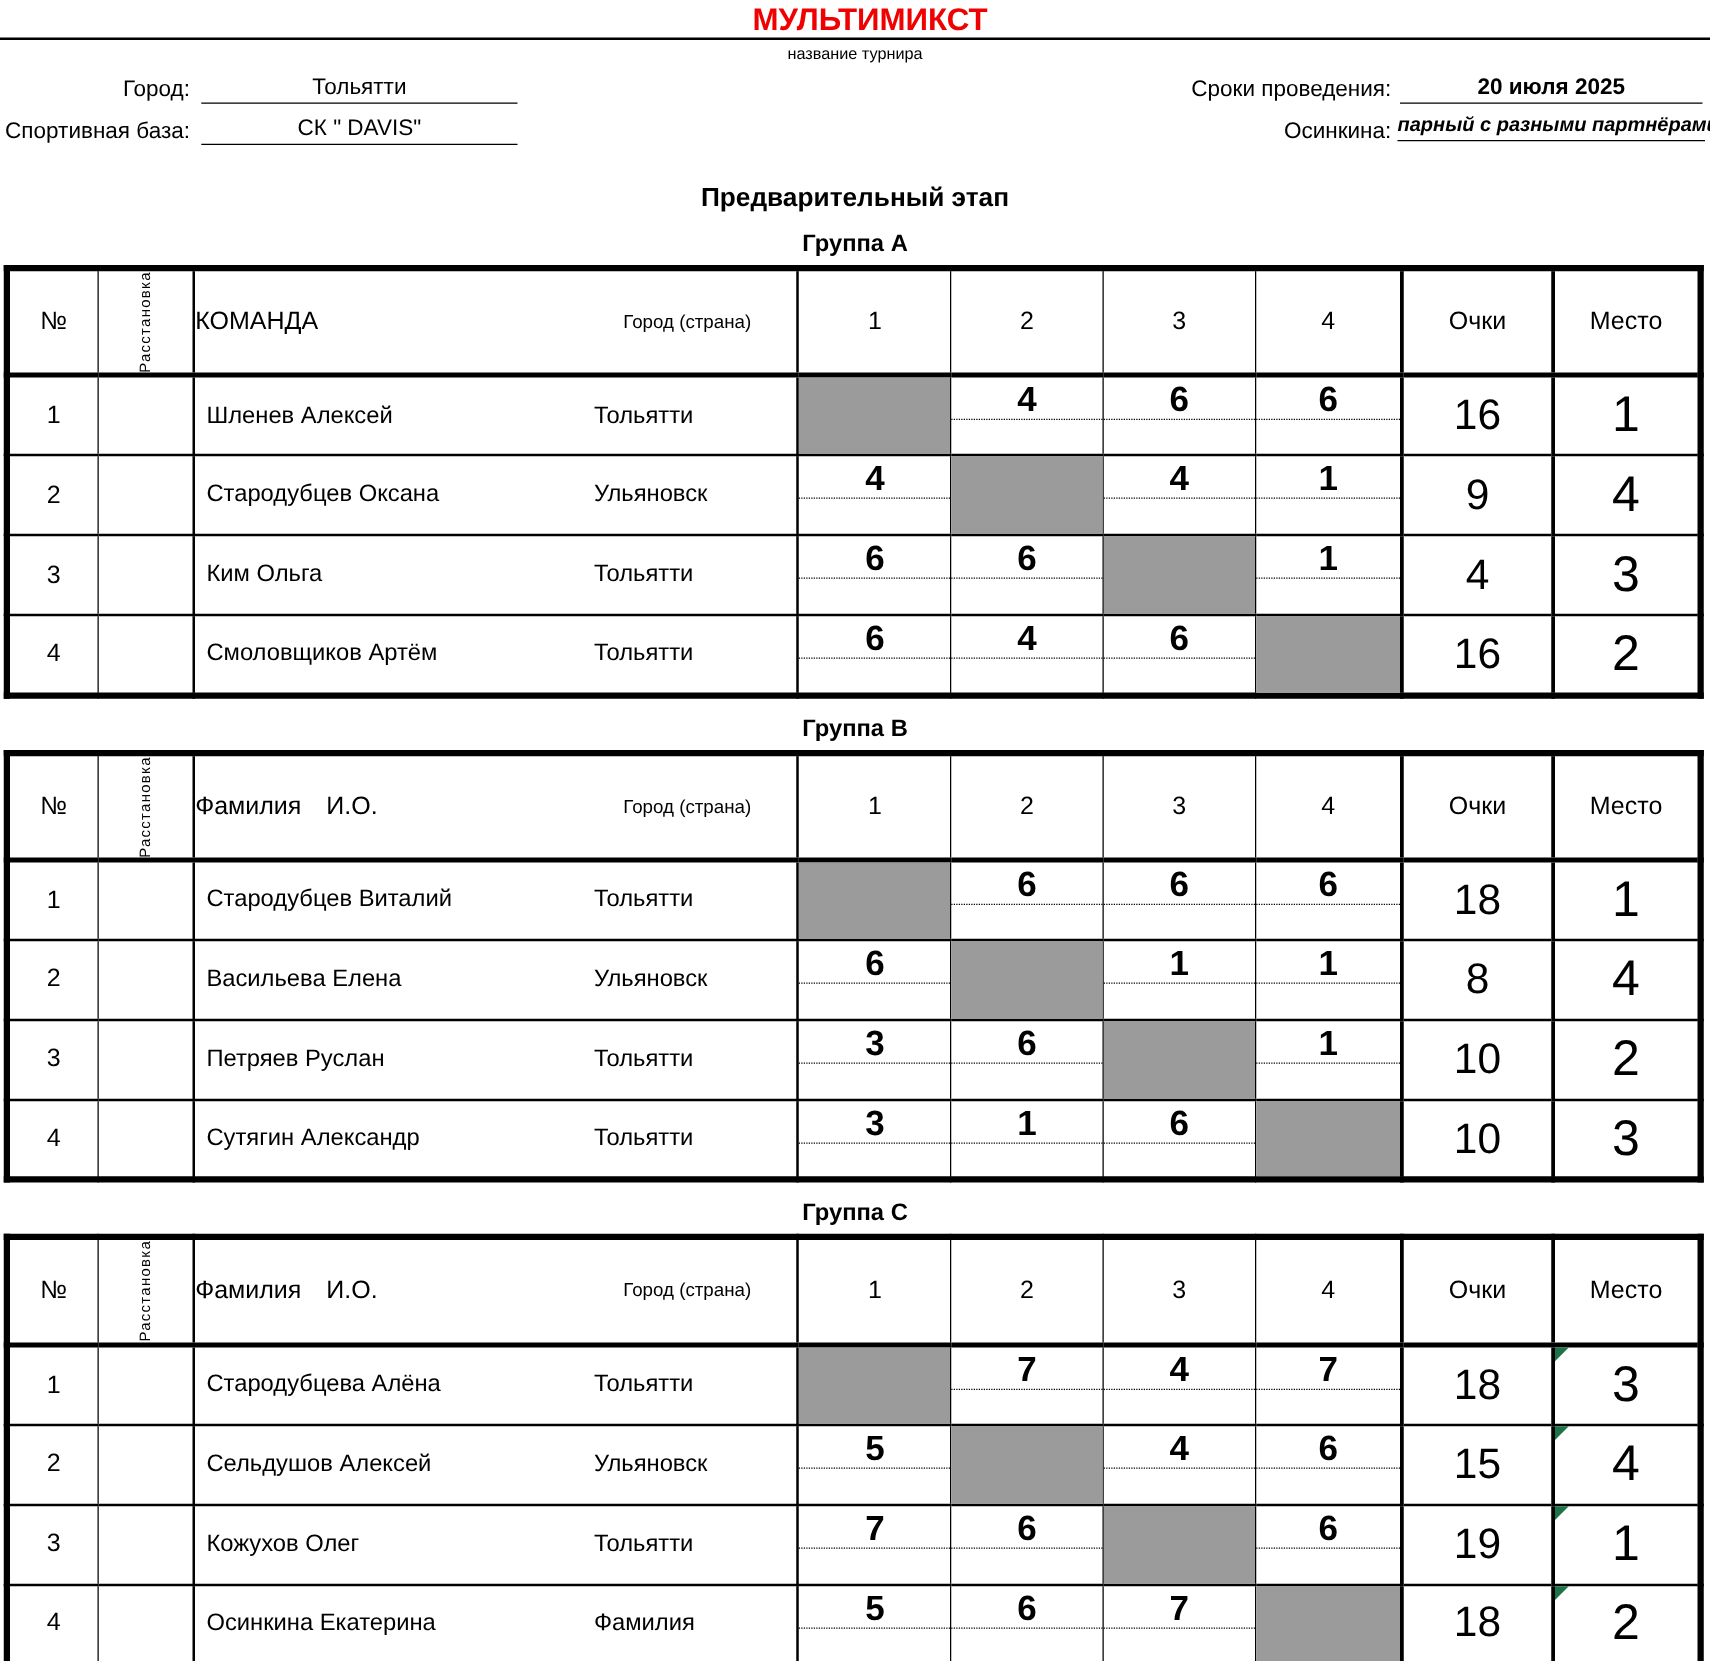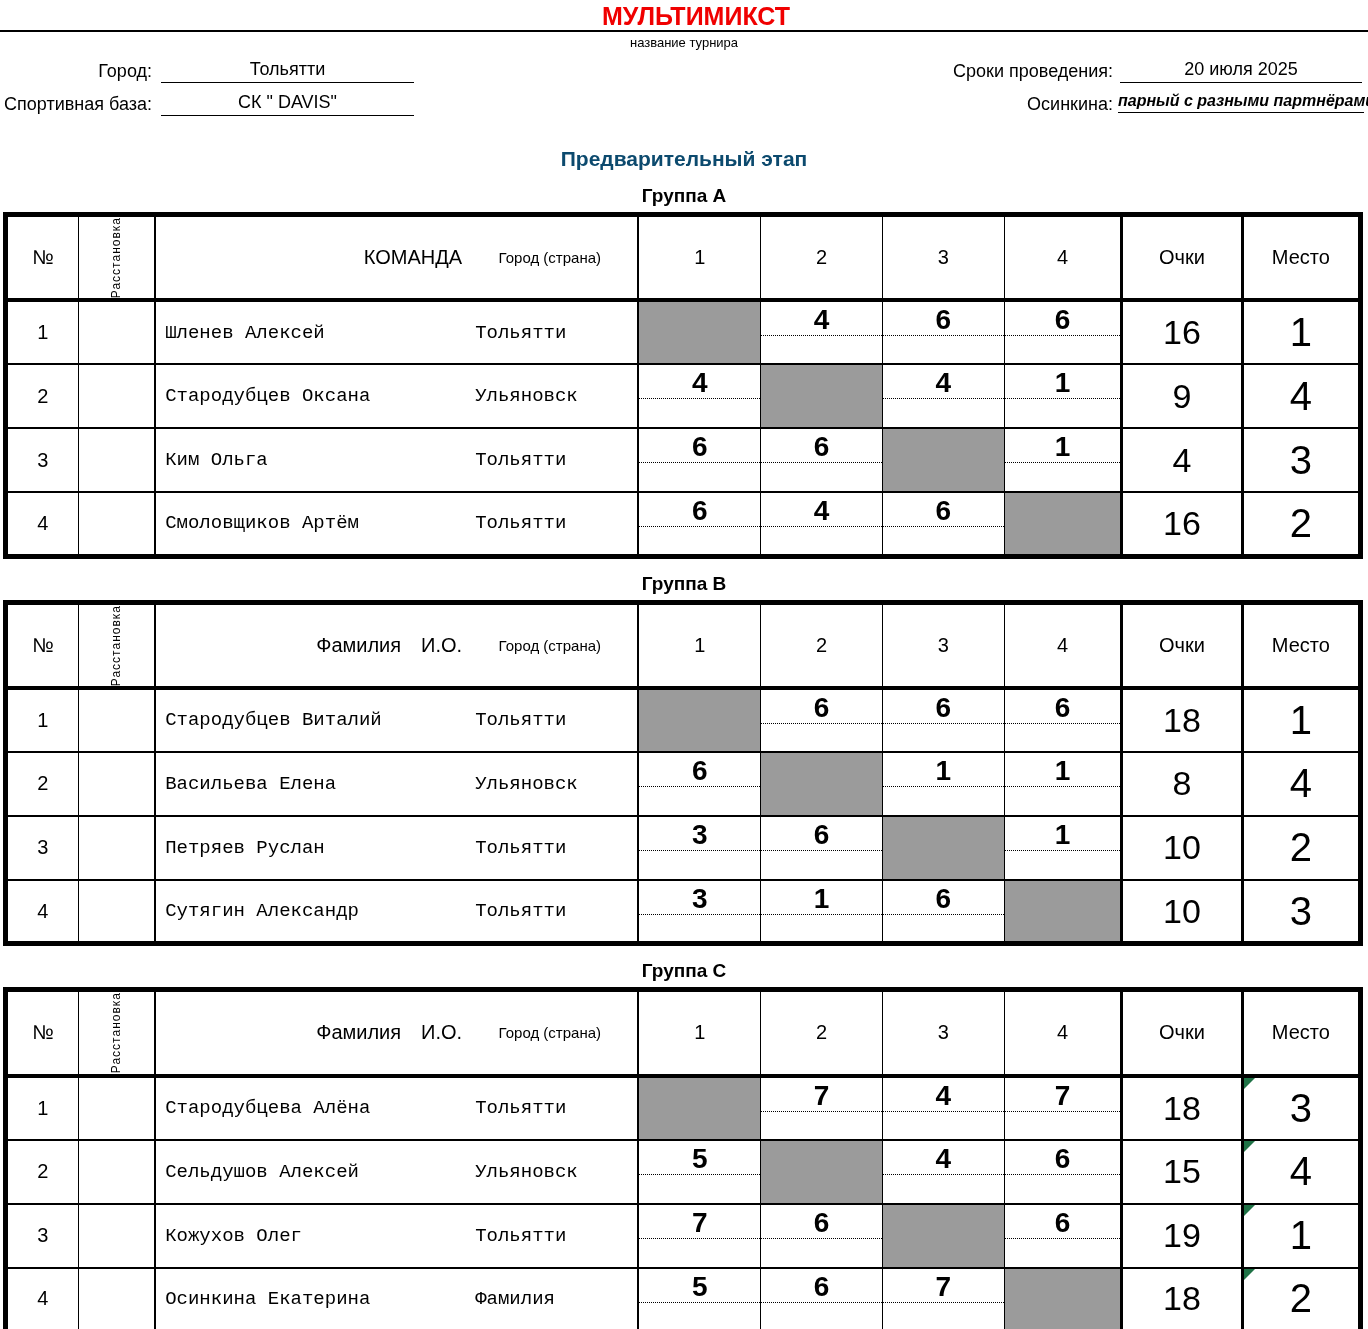--- a/index.html
+++ b/index.html
@@ -13,25 +13,25 @@
   .subtitle{font-size:13px;text-align:center;margin-top:3px;}
   .fields{position:relative;height:76px;margin-top:4px;}
   .flabel{position:absolute;font-size:18px;text-align:right;white-space:nowrap;}
   .fvalue{position:absolute;font-size:18px;text-align:center;
     border-bottom:1.5px solid #000;padding-bottom:2px;white-space:nowrap;}
   .f-city-l{left:0;width:152px;top:7px;}
   .f-city-v{left:161px;width:253px;top:5px;}
   .f-venue-l{left:0;width:152px;top:40px;}
   .f-venue-v{left:161px;width:253px;top:38px;}
   .f-dates-l{left:810px;width:303px;top:7px;}
-  .f-dates-v{left:1120px;width:242px;top:5px;}
+  .f-dates-v{left:1120px;width:242px;top:5px;font-weight:bold;}
   .f-cat-l{left:810px;width:303px;top:40px;}
   .f-cat-v{left:1118px;width:246px;top:38px;font-weight:bold;font-style:italic;font-size:16px;}
 
-  .stage-title{font-size:21px;font-weight:bold;color:#0c4a6e;text-align:center;margin-top:17px;}
+  .stage-title{font-size:21px;font-weight:bold;color:#000000;text-align:center;margin-top:17px;}
   .group-title{font-size:19px;font-weight:bold;text-align:center;margin-top:14px;margin-bottom:5px;}
 
   
   table.grid{border-collapse:collapse;table-layout:fixed;width:1360px;margin-left:3px;
     border:5px solid #000;}
   .grid th,.grid td{border:1px solid #000;padding:0;}
   .grid thead tr{height:75px;}
   .grid tbody tr{height:64px;}
   .grid thead th{border-bottom:4px solid #000;font-weight:normal;font-size:20px;
     vertical-align:middle;text-align:center;}
@@ -45,25 +45,25 @@
   td.numc{font-size:20px;text-align:center;vertical-align:middle;}
 
   
   td.sc{position:relative;}
   .sv{position:absolute;top:4px;left:0;width:100%;text-align:center;
     font-size:28px;font-weight:bold;line-height:1;}
   .dot{position:absolute;top:33px;left:0;right:0;border-top:1px dotted #000;}
   td.self{background:#9b9b9b;}
 
   
-  .nwrap{display:flex;align-items:center;height:100%;font-family:Liberation Mono, monospace;}
+  .nwrap{display:flex;align-items:center;height:100%;}
   .nm{flex:0 0 303px;padding-left:9px;font-size:19px;white-space:nowrap;}
   .ct{flex:1;padding-left:7px;font-size:19px;white-space:nowrap;}
   .hwrap{display:flex;align-items:center;height:100%;}
-  .nzone{flex:0 0 306px;text-align:right;font-size:20px;}
+  .nzone{flex:0 0 306px;text-align:left;font-size:20px;}
   .czone{flex:1;text-align:center;font-size:15px;}
   .nh2{margin-left:20px;}
   .nh2:empty{display:none;}
 
   
   .vwrap{display:flex;align-items:center;justify-content:center;height:100%;}
   .vtext{writing-mode:vertical-rl;transform:rotate(180deg);font-size:12px;
     letter-spacing:1px;line-height:1;}
 
   

